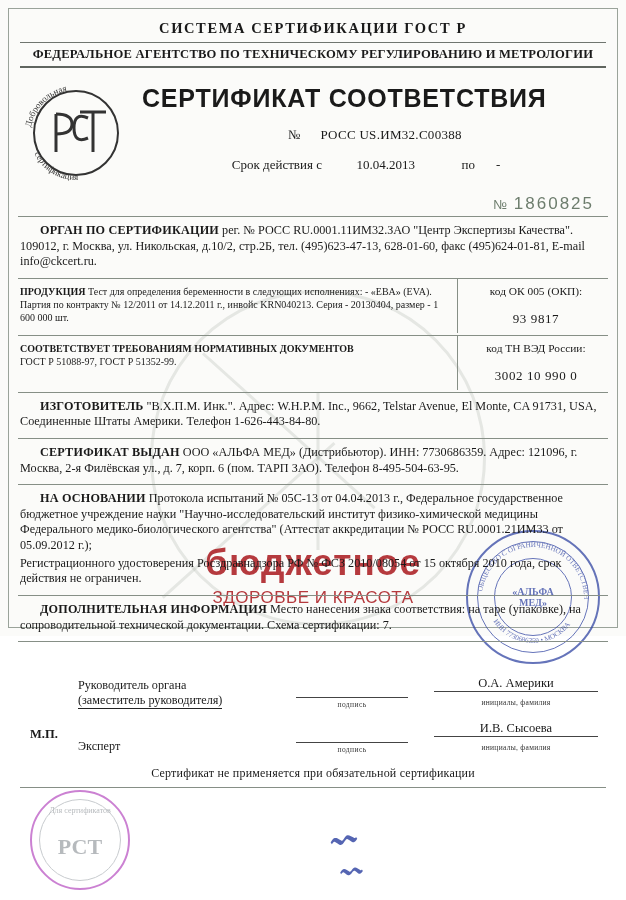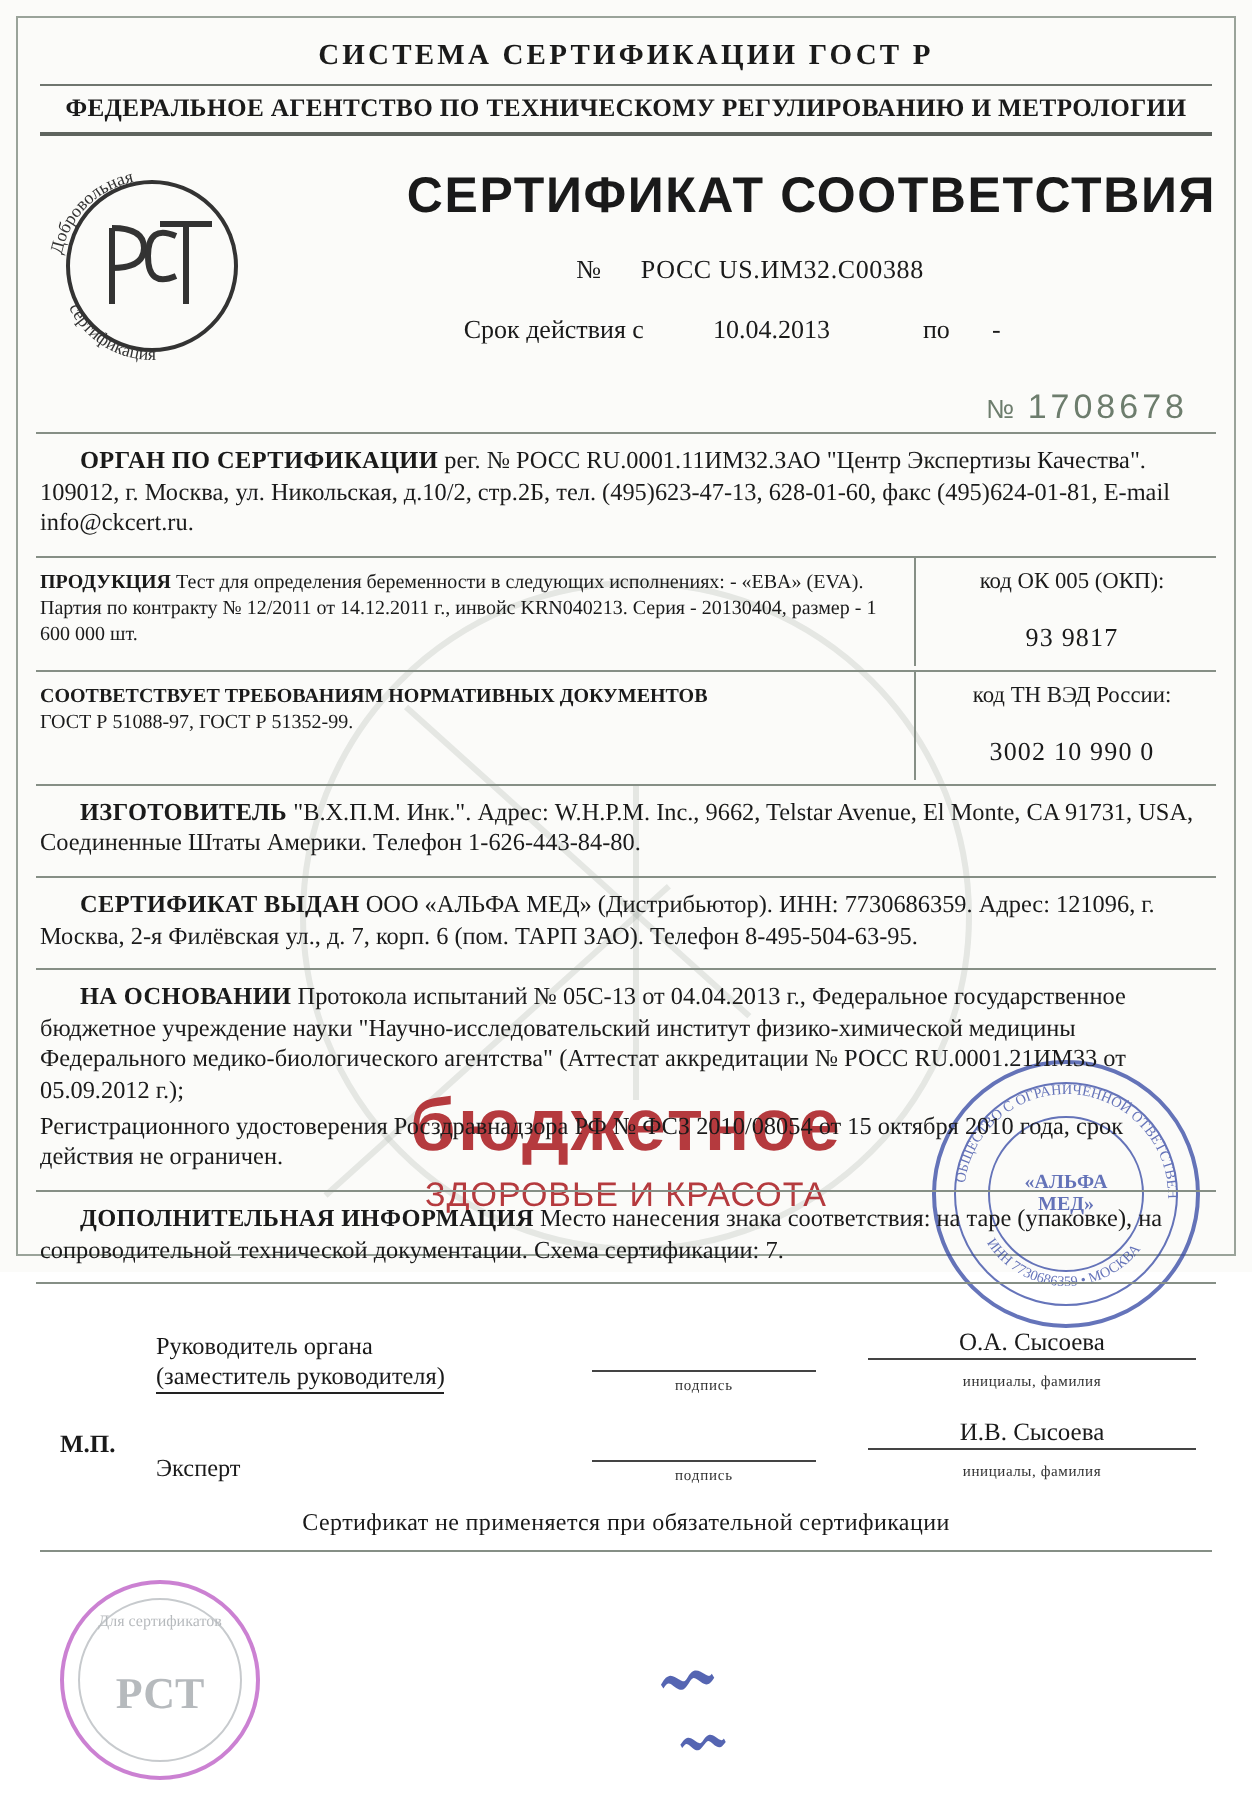--- a/index.html
+++ b/index.html
@@ -118,21 +118,21 @@
   .emblem svg { display:block; }
 
   .title-block {
     flex: 1 1 auto;
     padding-left: 4px;
   }
   .cert-title {
     font-size: 25px;
     font-weight: bold;
     letter-spacing: 0.8px;
-    text-align: right;
+    text-align: left;
     font-family: "Liberation Sans", sans-serif;
     margin-top: 6px;
   }
   .num-row {
     text-align: center;
     font-size: 13px;
     margin-top: 14px;
     letter-spacing: 0.3px;
   }
   .num-row .nolabel { margin-right: 16px; }
@@ -196,21 +196,21 @@
   }
 
   .sign-area {
     position: relative;
     padding: 10px 2px 0 2px;
     font-size: 12.2px;
   }
   .sign-row {
     display: flex;
     align-items: flex-end;
-    margin-top: 12px;
+    margin-top: 24px;
   }
   .sign-role {
     flex: 0 0 200px;
     padding-left: 58px;
   }
   .sign-role .underlined {
     border-bottom: 1px solid #222;
     display: inline-block;
   }
   .sign-mid {
@@ -423,21 +423,21 @@
           <span>10.04.2013</span>
           <span class="gap2"></span>
           <span>по</span>
           <span class="dash">-</span>
         </div>
       </div>
     </div>
 
     <div class="blank-no">
       <span class="bn-label">№</span>
-      <span>1708678</span>
+      <span>1860825</span>
     </div>
 
     <div class="sep"></div>
 
     <div class="sect">
       <b class="lbl">ОРГАН ПО СЕРТИФИКАЦИИ</b>
       <span>рег. № РОСС RU.0001.11ИМ32.ЗАО "Центр Экспертизы Качества". 109012, г. Москва, ул. Никольская, д.10/2, стр.2Б, тел. (495)623-47-13, 628-01-60, факс (495)624-01-81, E-mail info@ckcert.ru.</span>
     </div>
 
     <div class="sep"></div>
@@ -503,21 +503,21 @@
       <div class="sign-row">
         <div class="sign-role">
           <div>Руководитель органа</div>
           <div class="underlined">(заместитель руководителя)</div>
         </div>
         <div class="sign-mid">
           <div class="line"></div>
           <div class="cap">подпись</div>
         </div>
         <div class="sign-right">
-          <span class="name">О.А. Сысоева</span>
+          <span class="name">О.А. Америки</span>
           <span class="cap">инициалы, фамилия</span>
         </div>
       </div>
 
       <div class="sign-row" style="margin-top:12px;">
         <div class="sign-role">
           <div>Эксперт</div>
         </div>
         <div class="sign-mid">
           <div class="line"></div>

